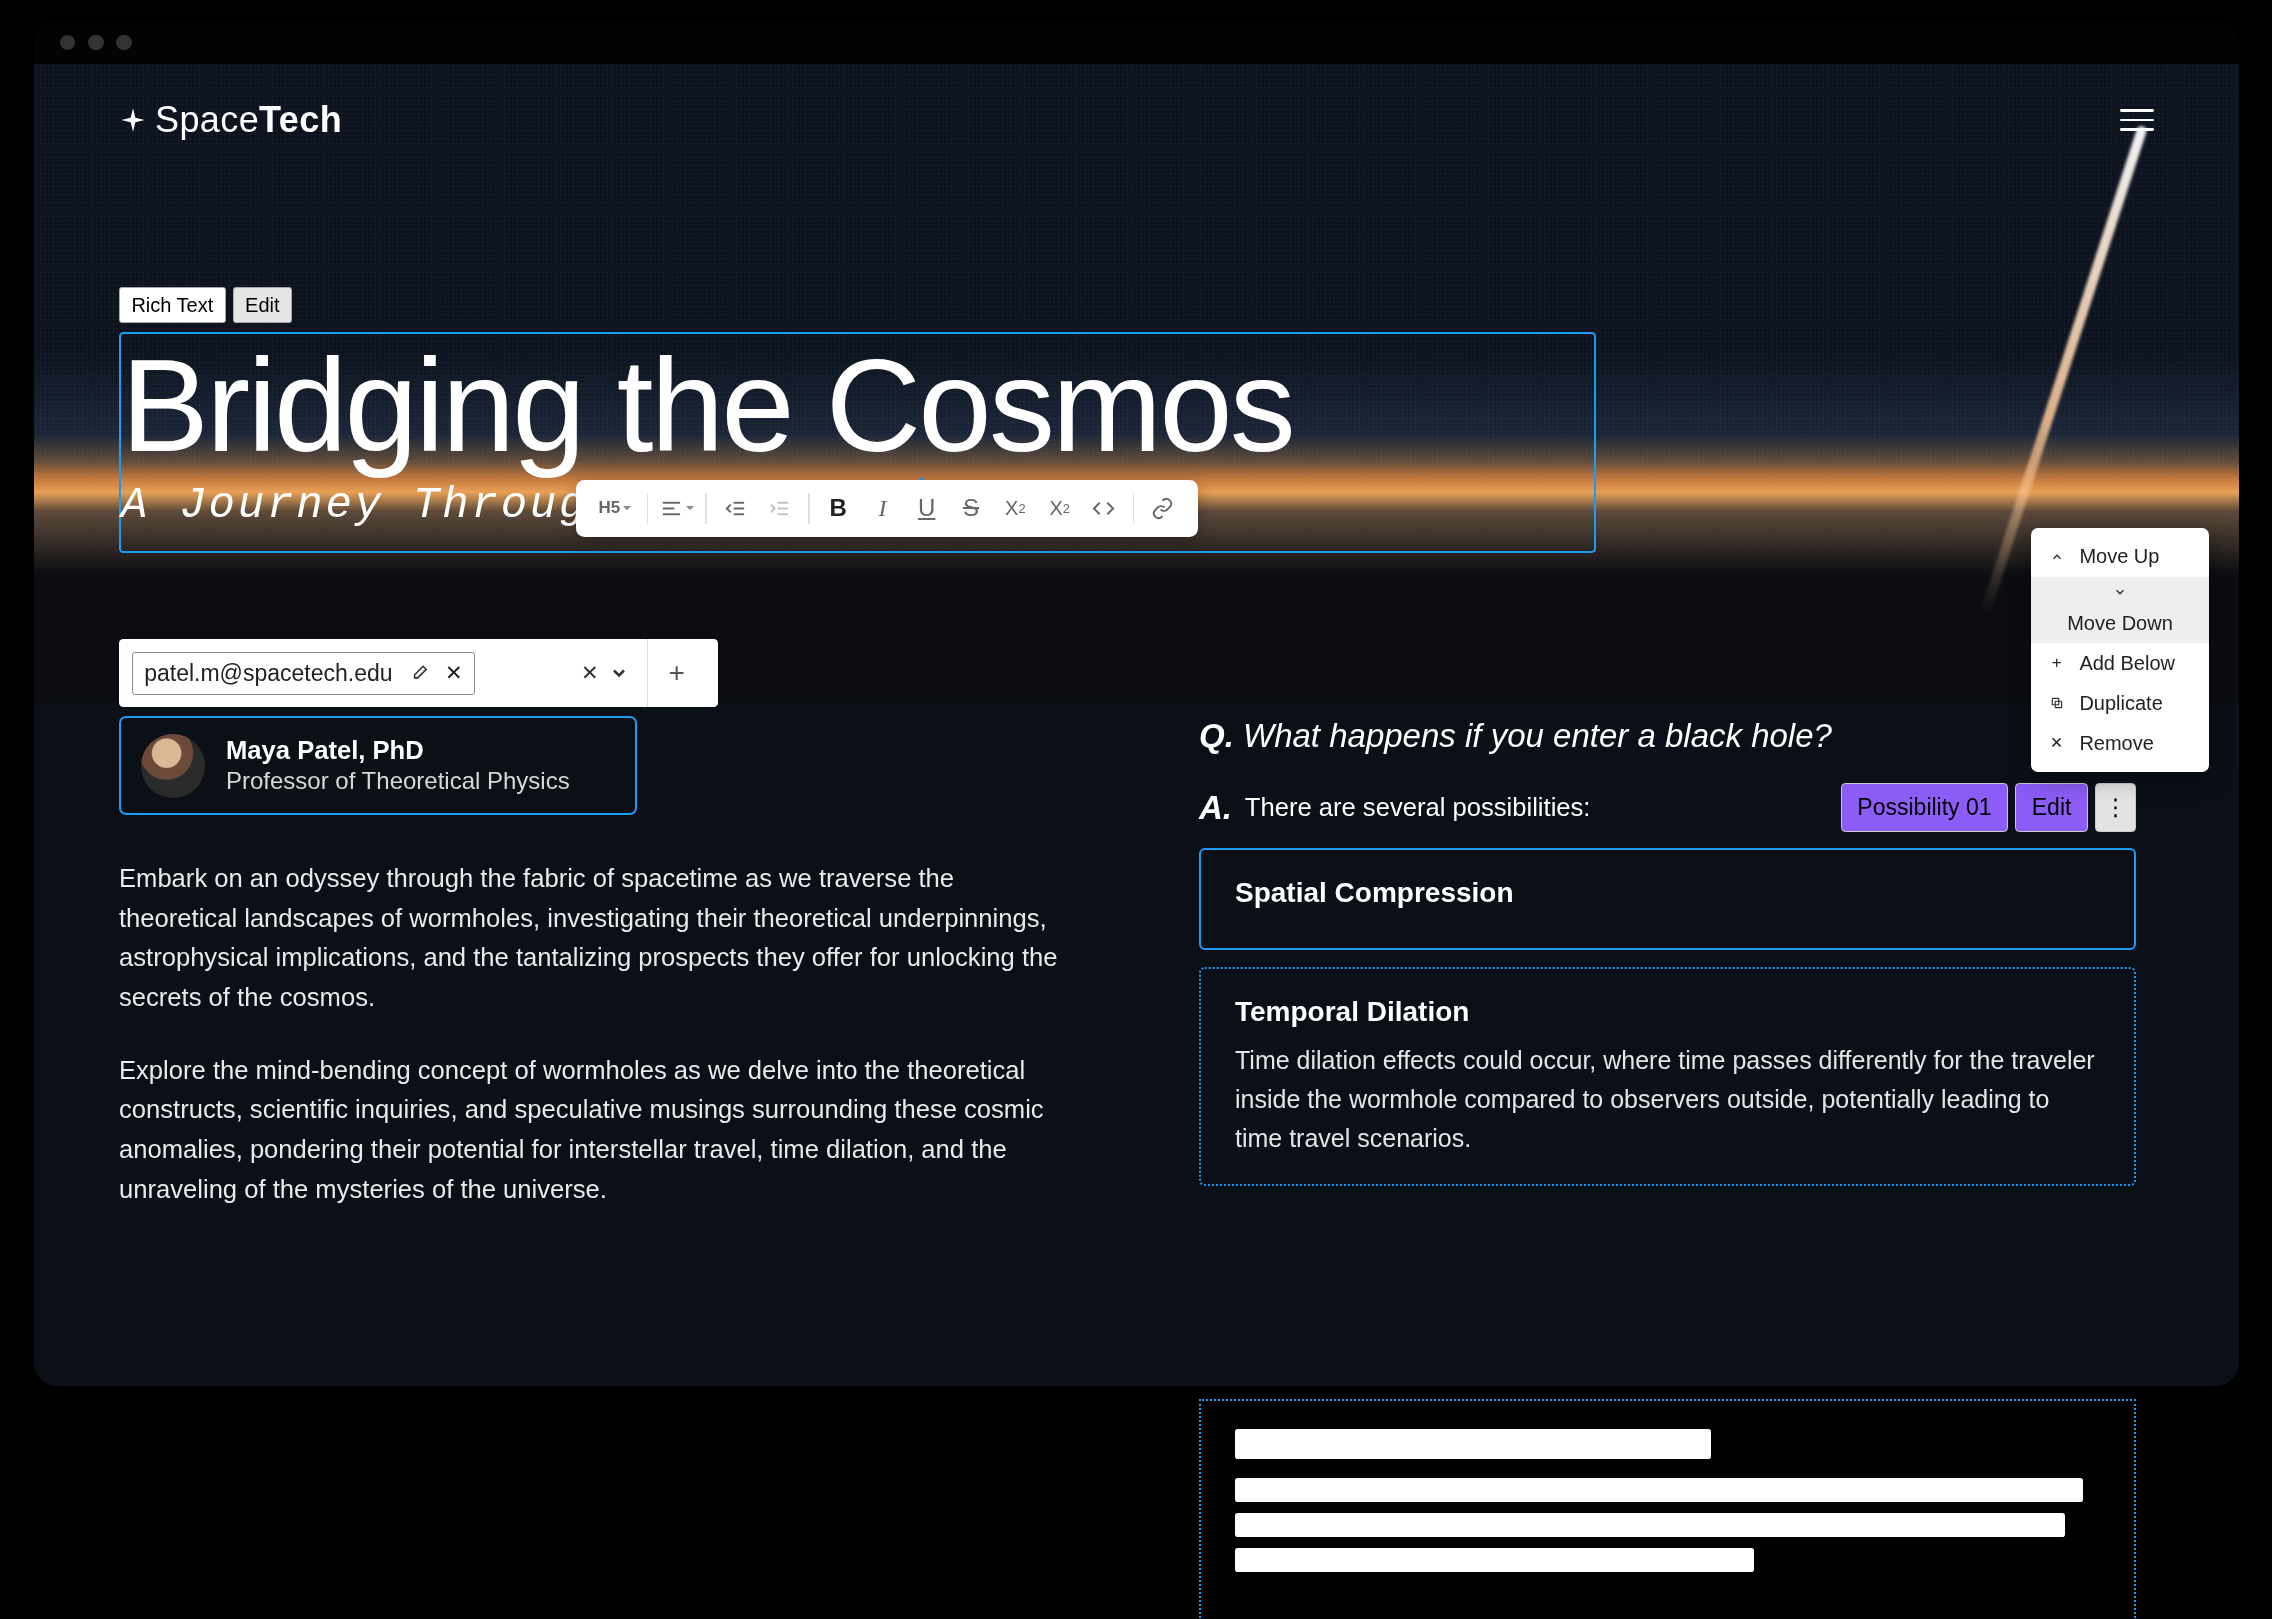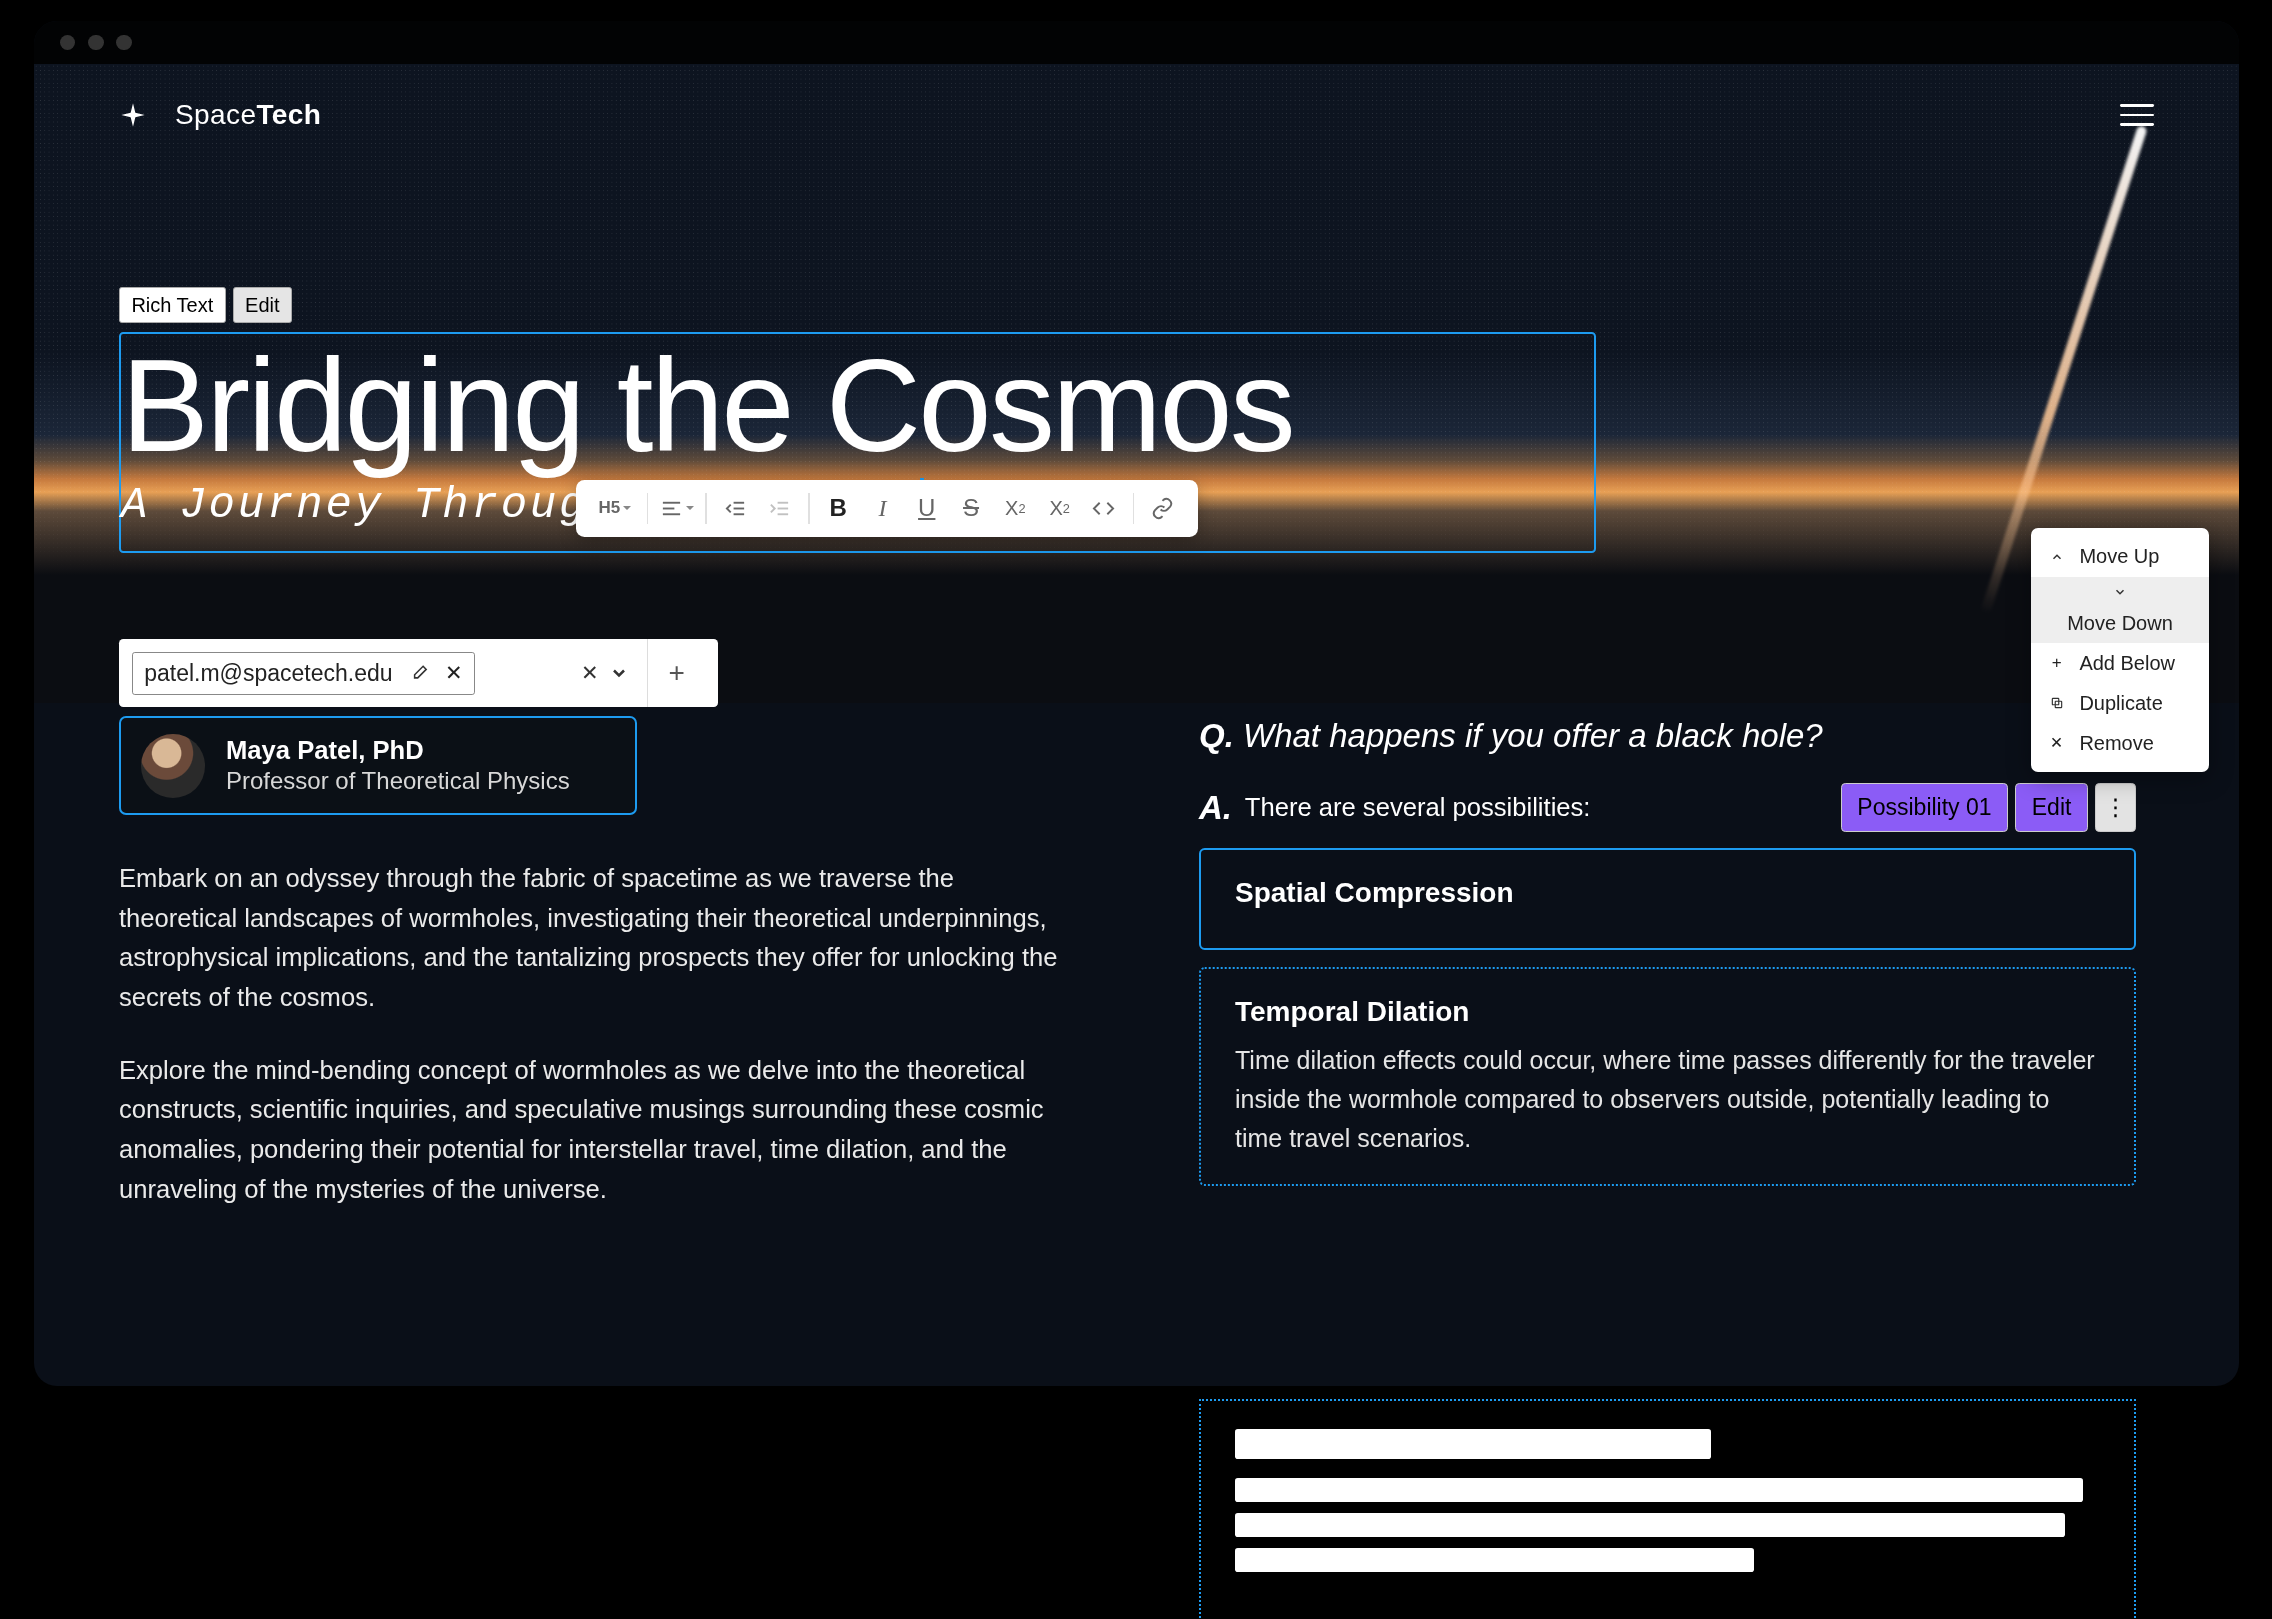--- a/index.html
+++ b/index.html
@@ -58,21 +58,21 @@
   -webkit-mask: linear-gradient(180deg, #000 0%, #000 60%, transparent 80%);
 }
 .topbar {
   position: absolute;
   top: 78px; left: 0; right: 0;
   display: flex;
   align-items: center;
   justify-content: space-between;
   padding: 0 85px 0 85px;
 }
-.brand { display: flex; align-items: center; gap: 28px; font-size: 28px; letter-spacing: 0.4px; }
+.brand { display: flex; align-items: center; gap: 8px; font-size: 36px; letter-spacing: 0.4px; }
 .brand .bold { font-weight: 700; }
 .hamburger { display: flex; flex-direction: column; gap: 7px; cursor: pointer; }
 .hamburger span { width: 34px; height: 2.8px; background: #fff; border-radius: 1.4px; }
 .content {
   position: absolute;
   top: 43px; left: 0; right: 0; bottom: 0;
   padding: 0 85px;
 }
 .title-block {
   position: absolute;
@@ -365,21 +365,21 @@
     </div>
 
     <div class="body-text">
       <p>Embark on an odyssey through the fabric of spacetime as we traverse the theoretical landscapes of wormholes, investigating their theoretical underpinnings, astrophysical implications, and the tantalizing prospects they offer for unlocking the secrets of the cosmos.</p>
       <p>Explore the mind-bending concept of wormholes as we delve into the theoretical constructs, scientific inquiries, and speculative musings surrounding these cosmic anomalies, pondering their potential for interstellar travel, time dilation, and the unraveling of the mysteries of the universe.</p>
     </div>
 
     <div class="qa">
       <div class="q-line">
         <span class="q">Q.</span>
-        <span>What happens if you offer a black hole?</span>
+        <span>What happens if you enter a black hole?</span>
       </div>
       <div class="a-row">
         <span class="a-label">A.</span>
         <span class="a-text">There are several possibilities:</span>
         <div class="a-controls">
           <div class="pill">Possibility 01</div>
           <div class="pill">Edit</div>
           <div class="pill kebab">⋮</div>
         </div>
       </div>

